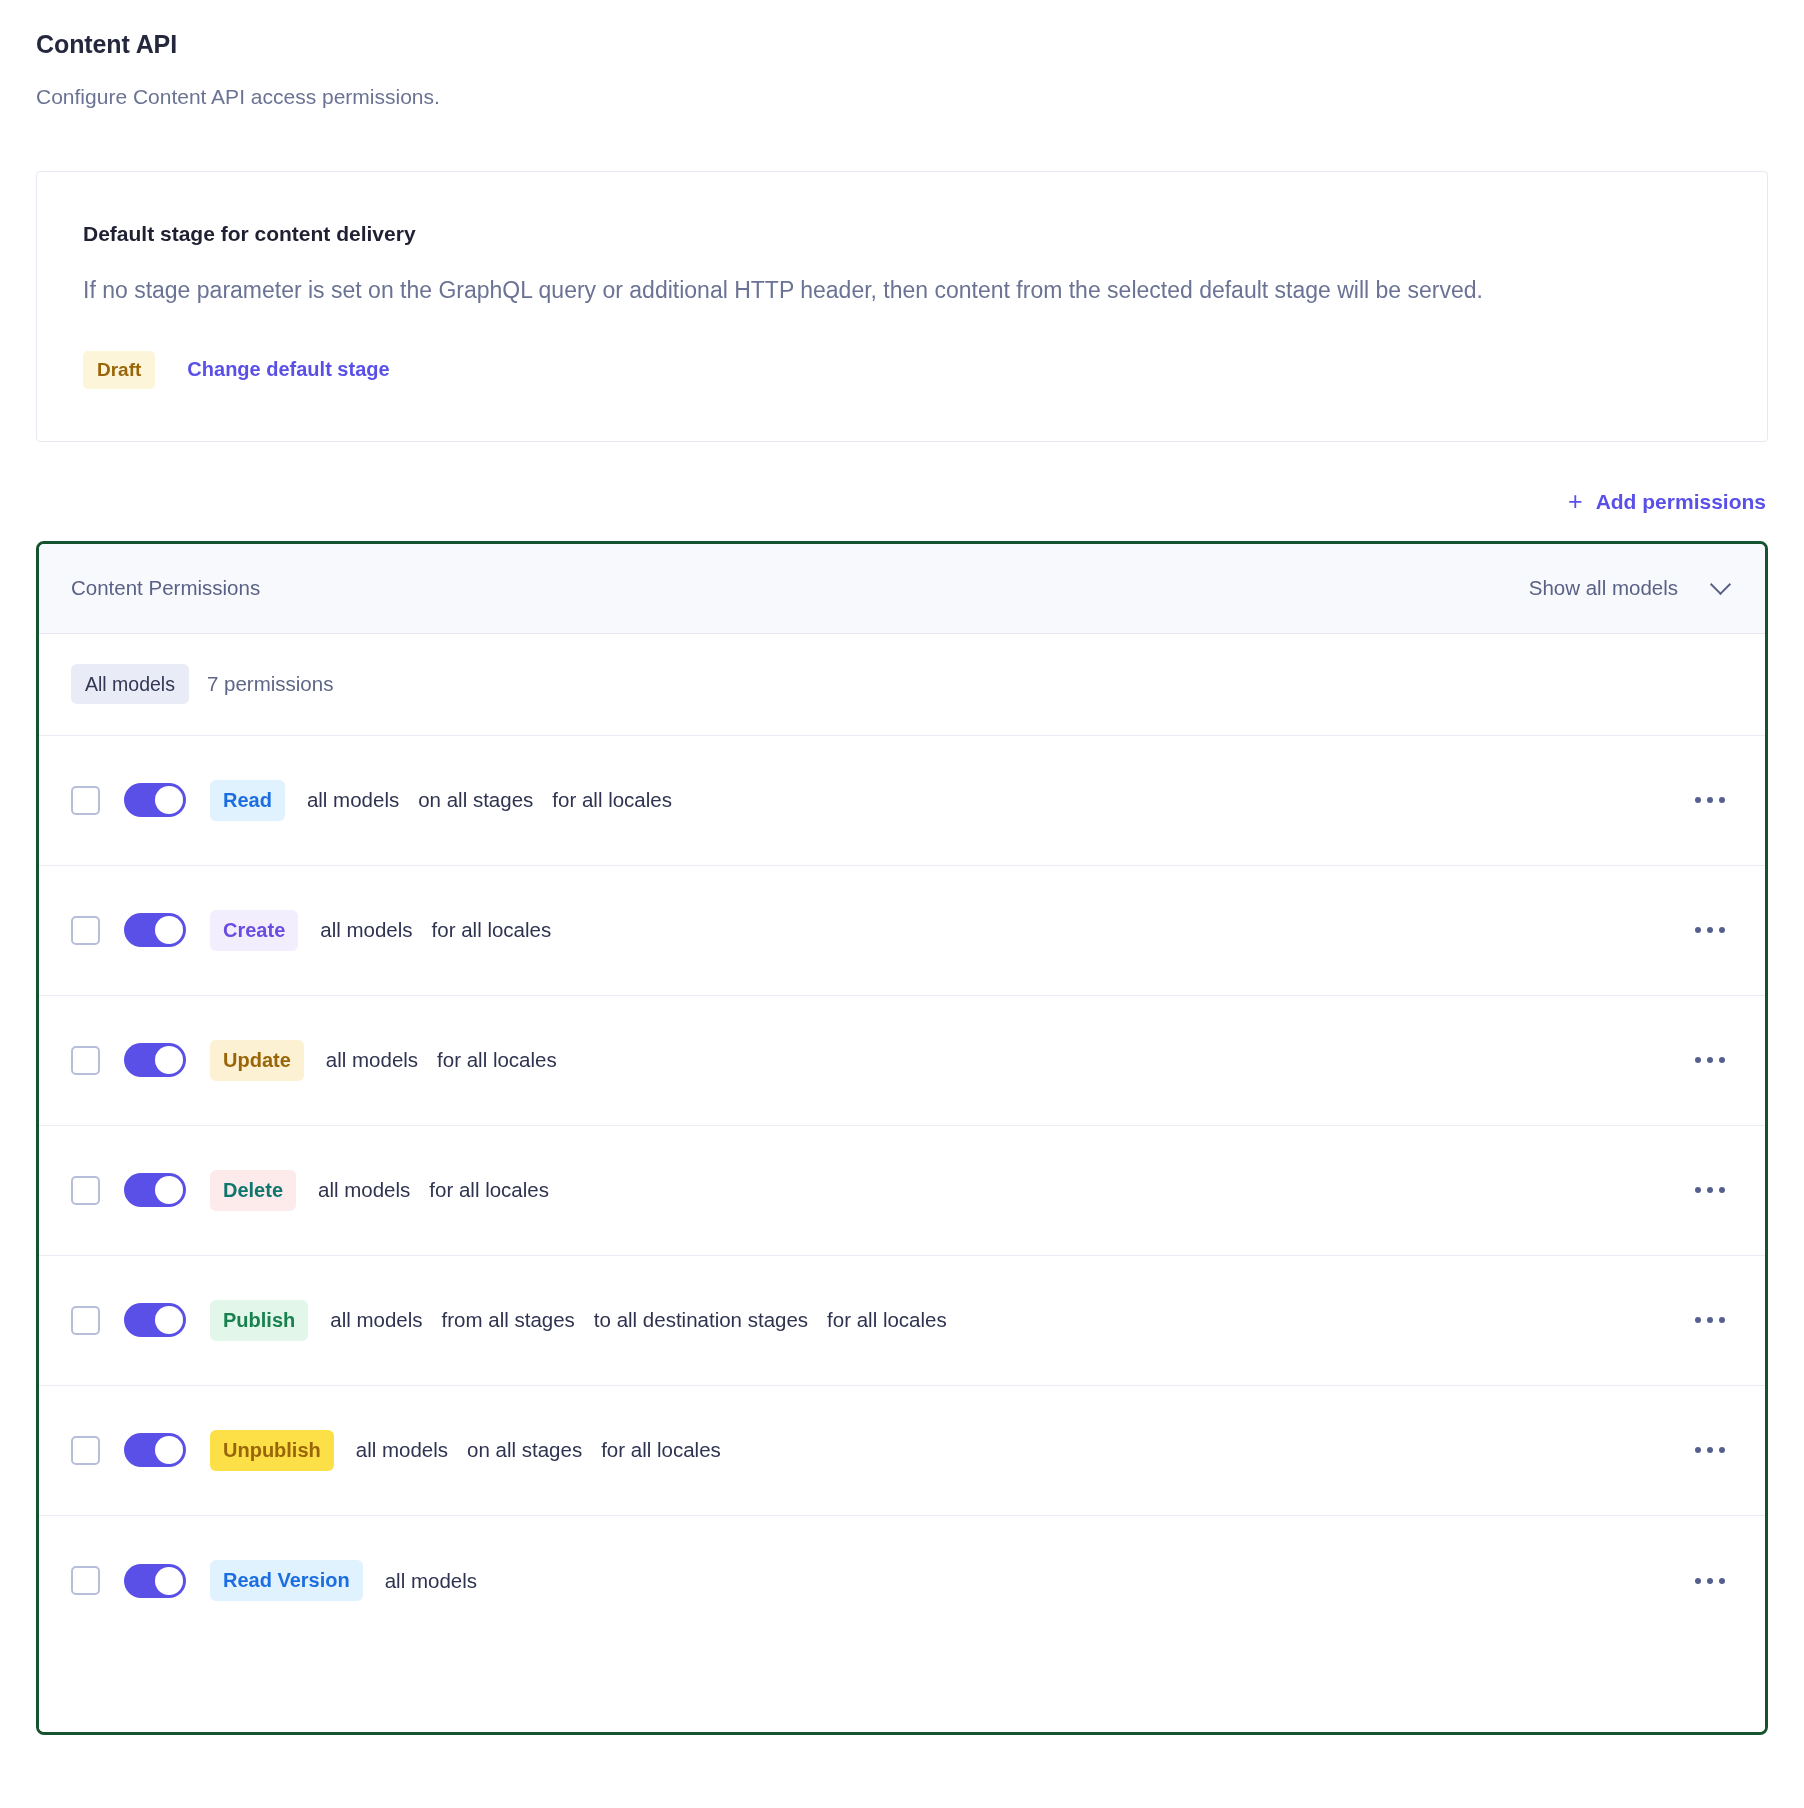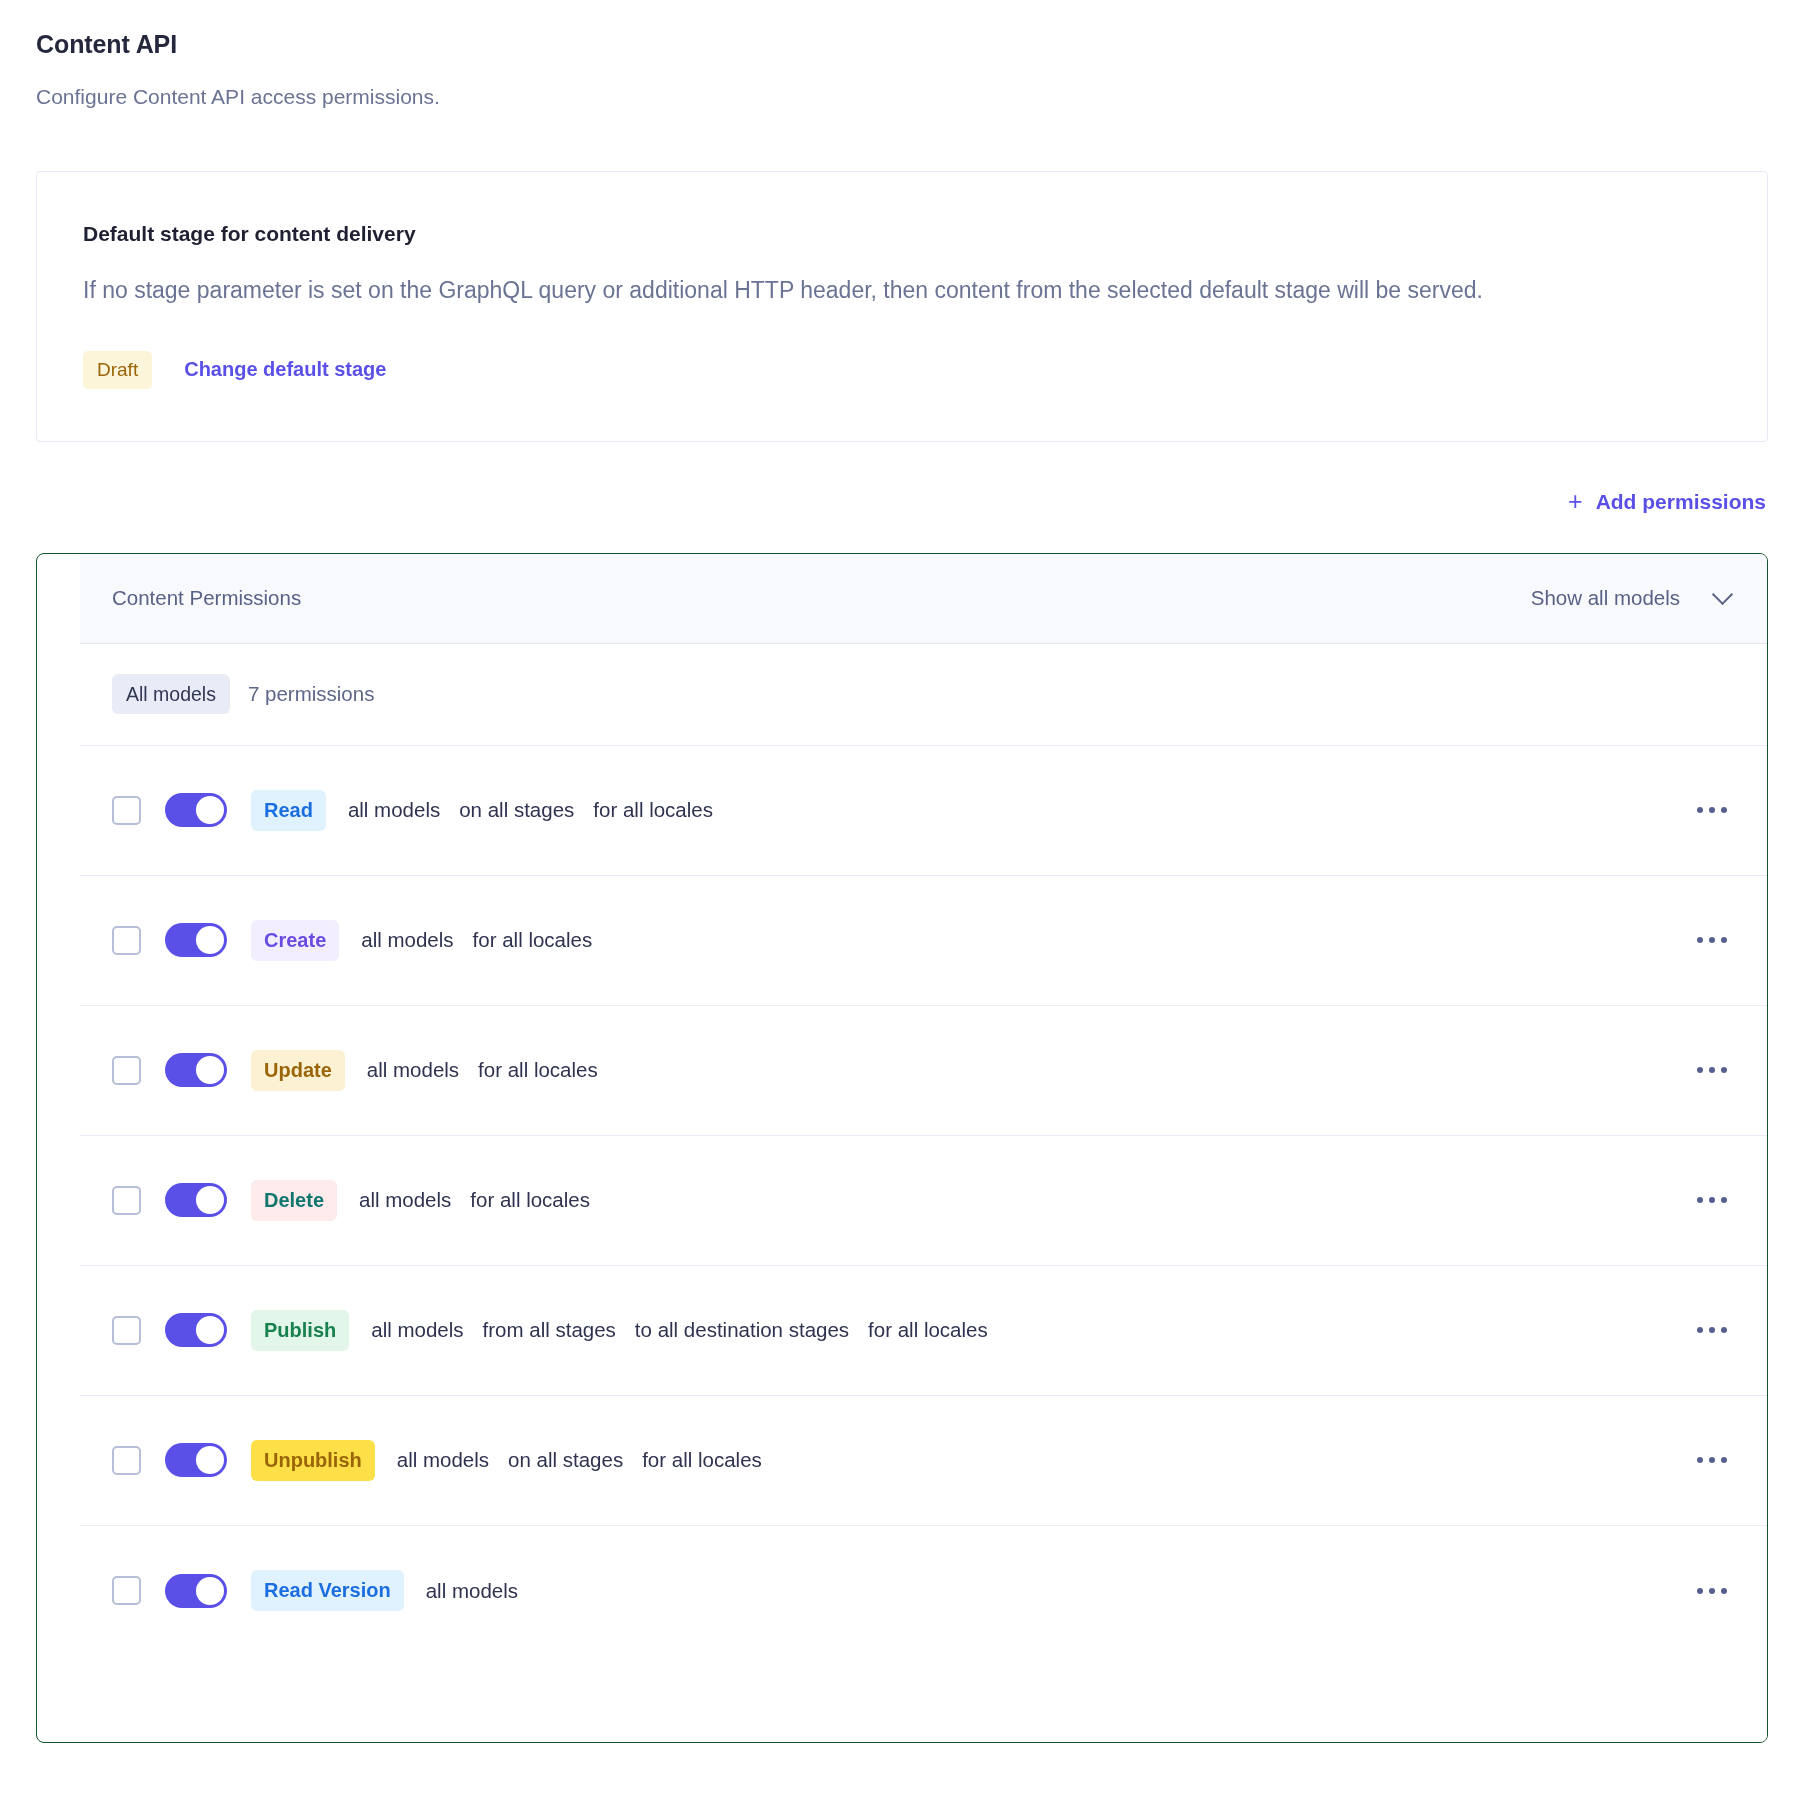--- a/index.html
+++ b/index.html
@@ -58,21 +58,21 @@
   .stage-card-actions {
     margin-top: 42px;
     display: flex;
     align-items: center;
     gap: 32px;
   }
   .badge-draft {
     background: #fdf5d9;
     color: #9a6508;
     font-size: 19px;
-    font-weight: normal;
+    font-weight: bold;
     padding: 7px 14px;
     border-radius: 5px;
     line-height: 1.25;
   }
   .link-action {
     color: #5a50e8;
     font-size: 20px;
     font-weight: bold;
     cursor: pointer;
     line-height: 1.25;
@@ -97,26 +97,25 @@
   .plus-icon {
     font-size: 25px;
     font-weight: normal;
     line-height: 1;
     position: relative;
     top: -1px;
   }
 
   
   .perm-panel {
-    margin-top: 38px;
-    border: 1px solid #14532d;
+    margin-top: 26px;
+    border: 3px solid #14532d;
     border-radius: 8px;
     background: #ffffff;
     overflow: hidden;
-    padding-left: 43px;
   }
   .perm-panel-header {
     background: #f8f9fd;
     border-bottom: 1px solid #e4e7f2;
     height: 90px;
     display: flex;
     align-items: center;
     justify-content: space-between;
     padding: 0 34px 0 32px;
   }

